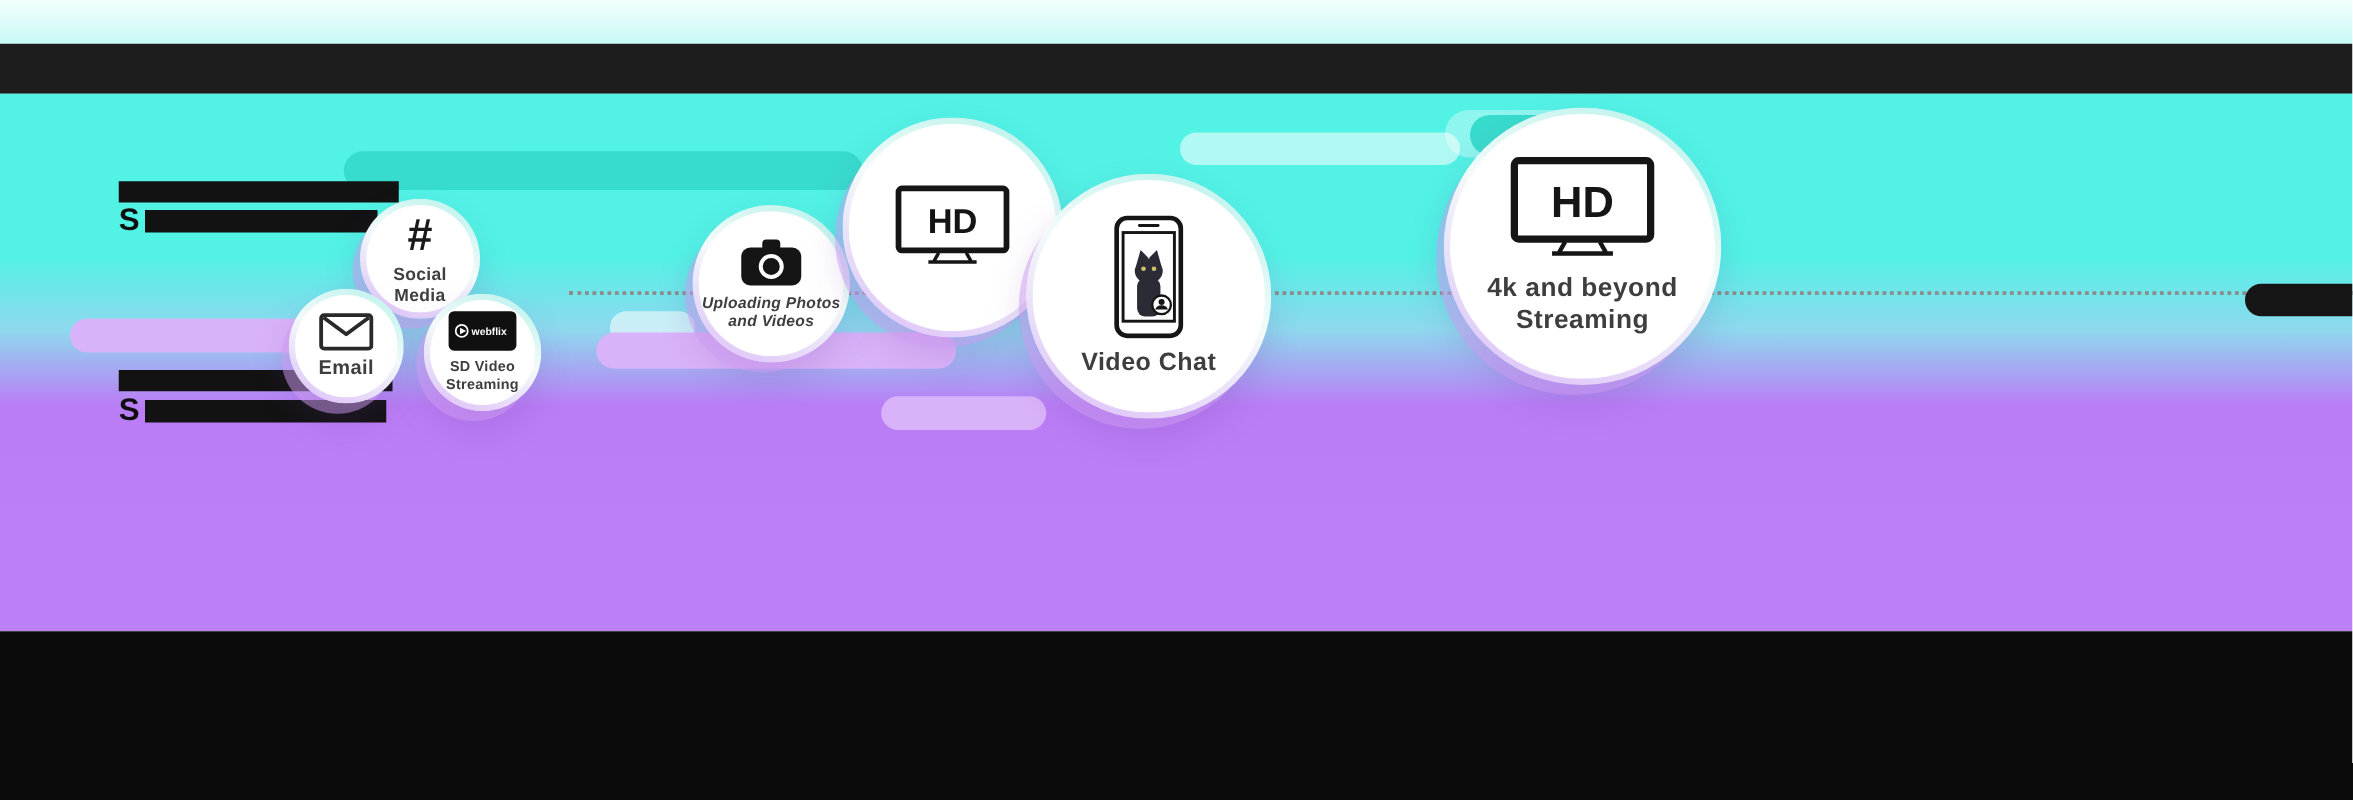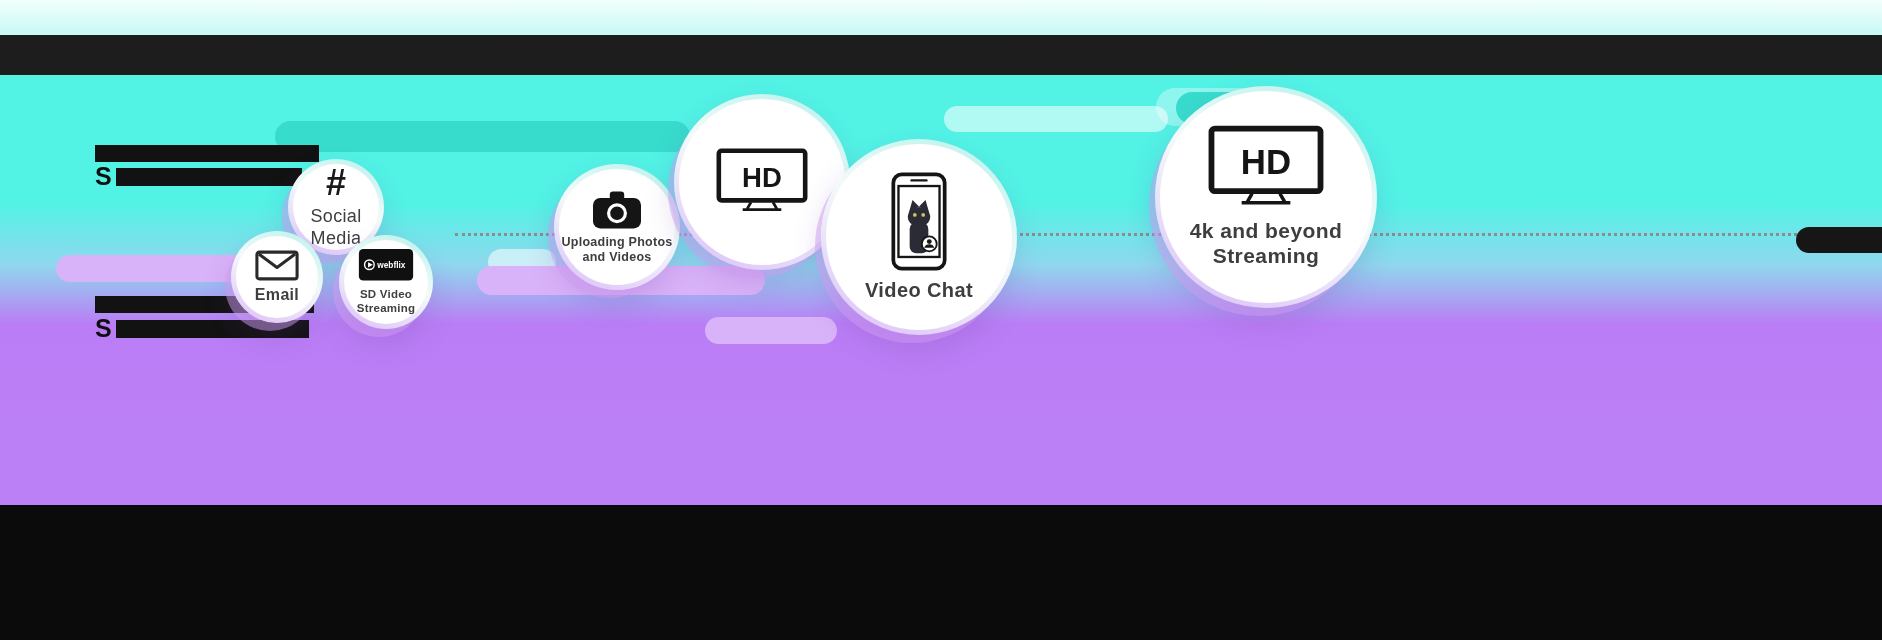--- a/index.html
+++ b/index.html
@@ -65,24 +65,24 @@
   .b-audio  { left:379px; top:160px; width:88px;  height:88px; }
   .b-social { left:288px; top:159px; width:96px;  height:96px; }
   .b-email  { left:231px; top:231px; width:92px;  height:92px; }
   .b-sd     { left:339px; top:235px; width:94px;  height:94px; }
   .b-upload { left:554px; top:164px; width:126px; height:126px; }
   .b-hd     { left:674px; top:94px;  width:176px; height:176px; }
   .b-vc     { left:821px; top:139px; width:196px; height:196px; }
   .b-4k     { left:1155px; top:86px; width:222px; height:222px; }
 
   .b-email  .label { font-size:16px;  font-weight:600; }
-  .b-social .label { font-size:18px; font-weight:400; width:58px; }
+  .b-social .label { font-size:14px; font-weight:700; width:58px; }
   .b-audio  .label { font-size:11px;  width:66px; }
   .b-sd     .label { font-size:11.5px; width:72px; margin-top:3px; }
-  .b-upload .label { font-size:12.5px; width:120px; }
+  .b-upload .label { font-size:12.5px; width:120px;font-style:italic; }
   .b-hd     .label { font-size:20px;  font-weight:600; width:112px; }
   .b-vc     .label { font-size:20px;  font-weight:600; white-space:nowrap; margin-top:8px; }
   .b-4k     .label { font-size:21px;  font-weight:600; width:158px; margin-top:8px; }
 
   .hash { font-size:36px; font-weight:800; line-height:1; color:#1a1a1a; }
   .icon { display:flex; align-items:center; justify-content:center; }
 </style>
 </head>
 <body>
 

